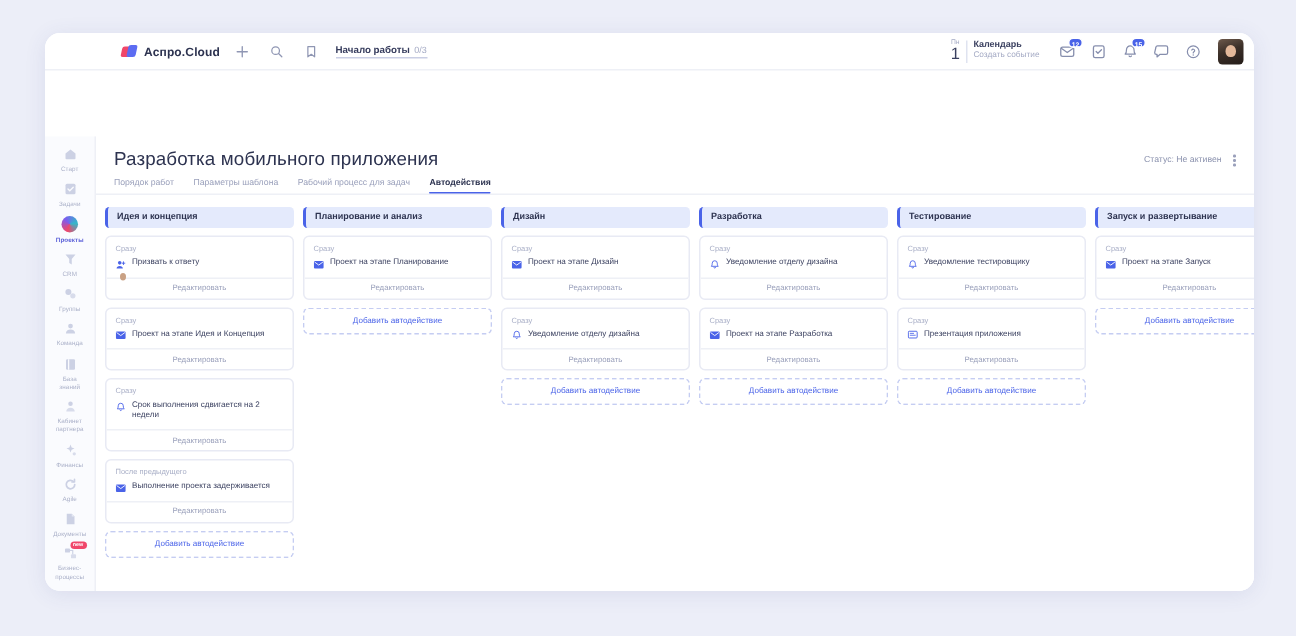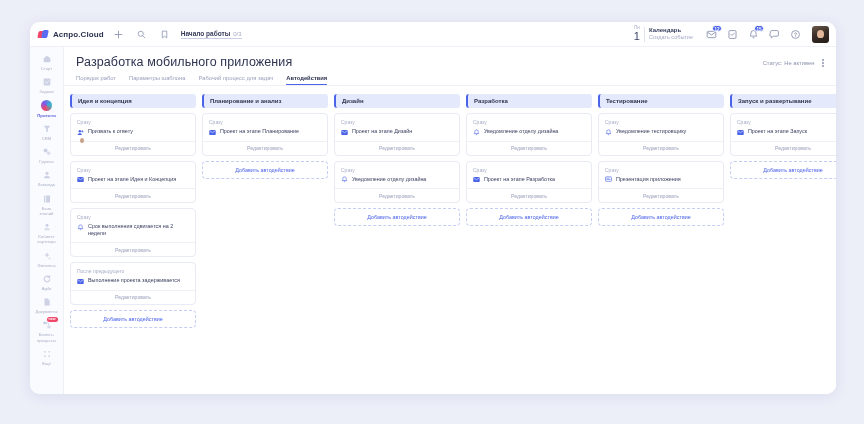--- a/index.html
+++ b/index.html
@@ -21,21 +21,21 @@
   }
 
   
   .topbar {
     height: 25px; flex: 0 0 25px;
     display: flex; align-items: center;
     padding: 0 7px 0 8px;
     border-bottom: 1px solid #eef0f6;
     background: #fff;
   }
-  .logo-wrap { display: flex; align-items: center; gap: 4px; }
+  .logo-wrap { display: flex; align-items: center; gap: 4px; margin-left: 43px; }
   .logo-mark {
     width: 11px; height: 9px; position: relative;
   }
   .logo-mark i {
     position: absolute; border-radius: 1.5px;
   }
   .logo-mark i:nth-child(1){ left:0; top:1px; width:6px; height:7px; background:#f0466a; transform: skewX(-12deg); }
   .logo-mark i:nth-child(2){ left:4px; top:0; width:6px; height:8px; background:#5c6cf2; transform: skewX(-12deg); }
   .logo-text { font-size: 8px; font-weight: 700; color: #2d3350; letter-spacing: .1px; }
   .tb-icon {
@@ -79,21 +79,21 @@
     background: linear-gradient(160deg,#6e5a4c 0%,#3b2f28 45%,#241c19 100%);
     position: relative; overflow: hidden;
   }
   .avatar::after {
     content:""; position:absolute; left:5px; top:4px;
     width:7px; height:8px; border-radius:50% 50% 45% 45%;
     background:#e3b89a;
   }
 
   
-  .body { flex: 1; display: flex; min-height: 0; }
+  .body { flex: 1; display: flex; min-height: 0; margin-top: 44px; }
 
   
   .sidebar {
     width: 34px; flex: 0 0 34px;
     background: #fafbfe;
     border-right: 1px solid #eef0f6;
     padding-top: 4px;
     display: flex; flex-direction: column; align-items: center;
     gap: 1px;
     overflow: hidden;

